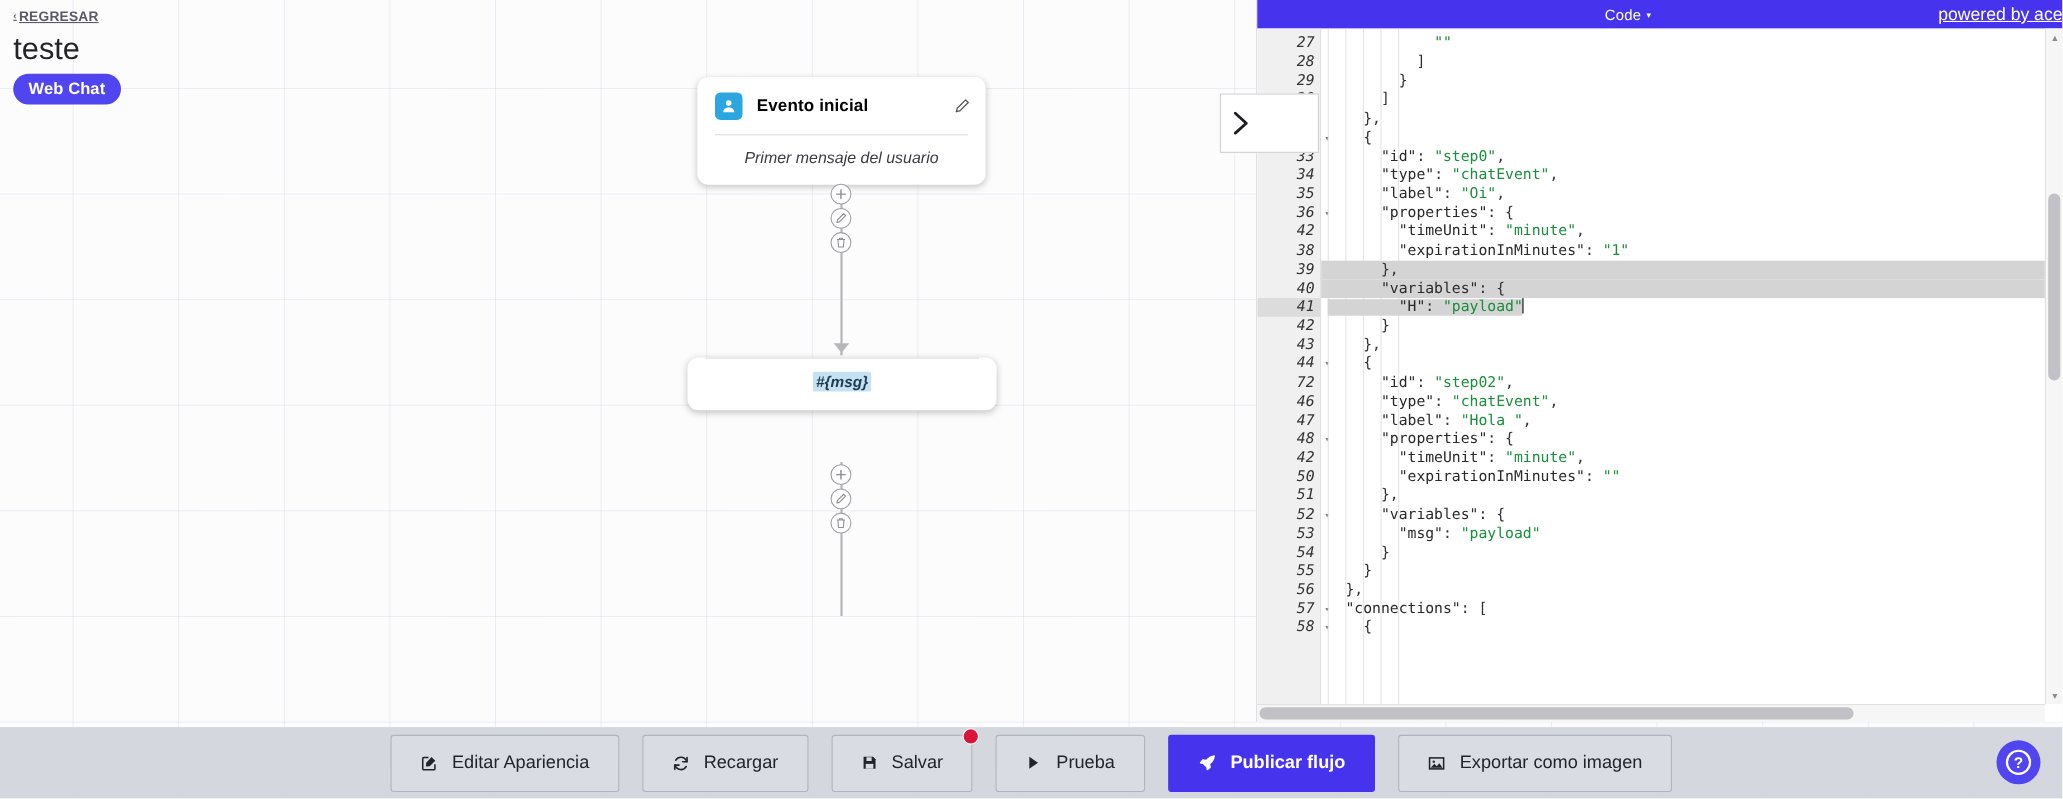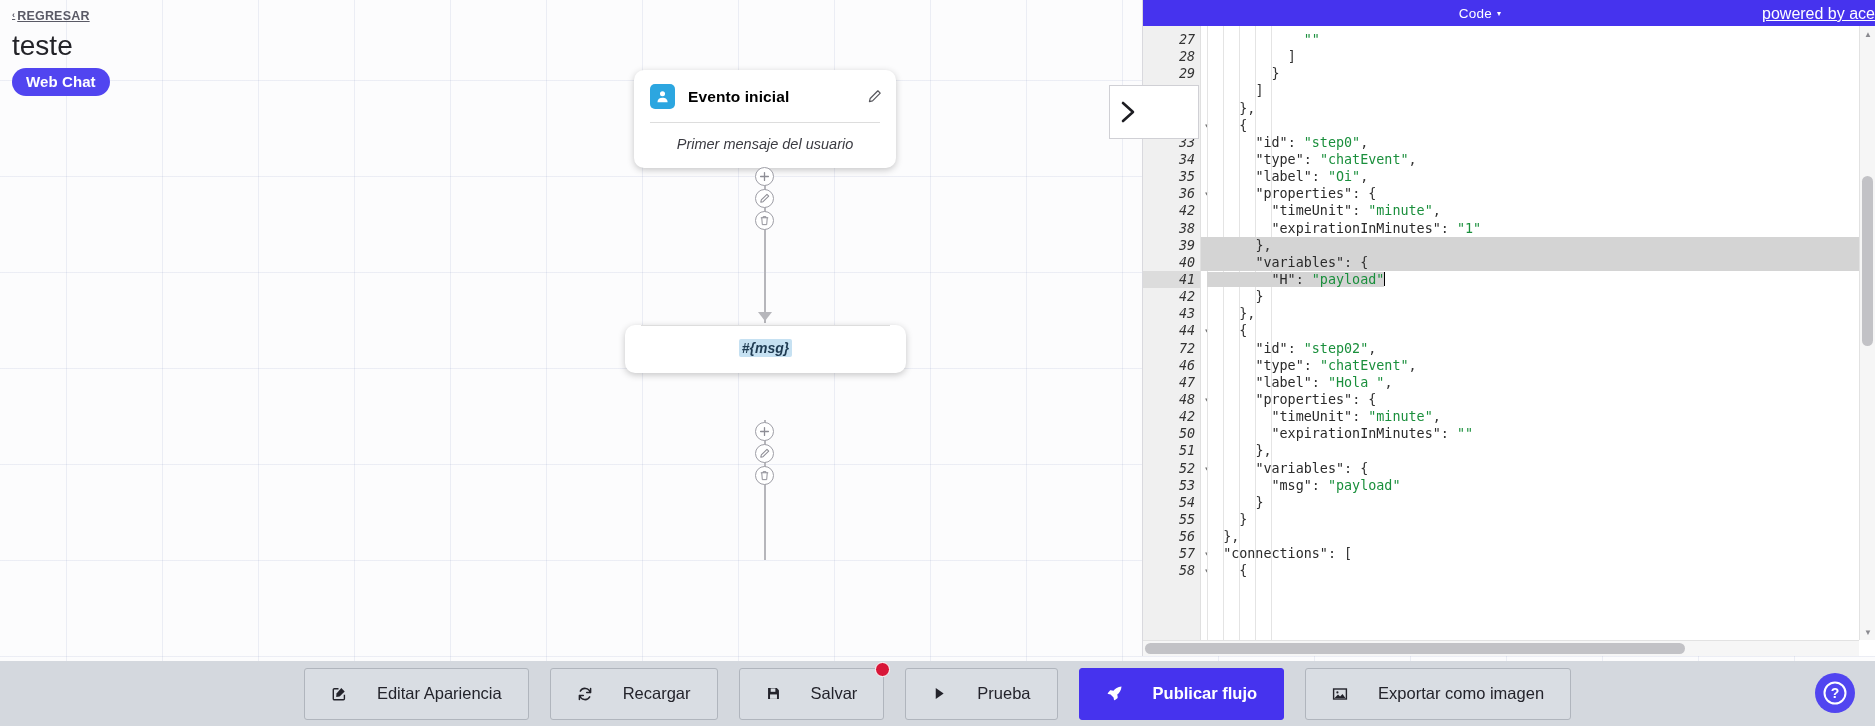--- a/index.html
+++ b/index.html
@@ -212,21 +212,21 @@
   
   #toolbar {
     position: absolute; left: 0; bottom: 0; width: 1875px; height: 65px;
     background: #d4d8de; z-index: 30;
     display: flex; align-items: center; justify-content: center; gap: 21px;
   }
   .tb-btn {
     position: relative;
     height: 52px; padding: 0 26px;
     background: #d9dde3; border: 1px solid #b0b5bd; border-radius: 3px;
-    display: inline-flex; align-items: center; gap: 30px;
+    display: inline-flex; align-items: center; gap: 13px;
     font-size: 16.5px; color: #23232b; cursor: pointer;
     font-family: "Liberation Sans", sans-serif;
     white-space: nowrap;
   }
   .tb-btn.primary {
     background: #4633ee; border-color: #4633ee; color: #fff; font-weight: bold;
   }
   .tb-btn .tbi { display: inline-flex; align-items: center; }
   .badge-dot {
     position: absolute; right: -7px; top: -7px;

